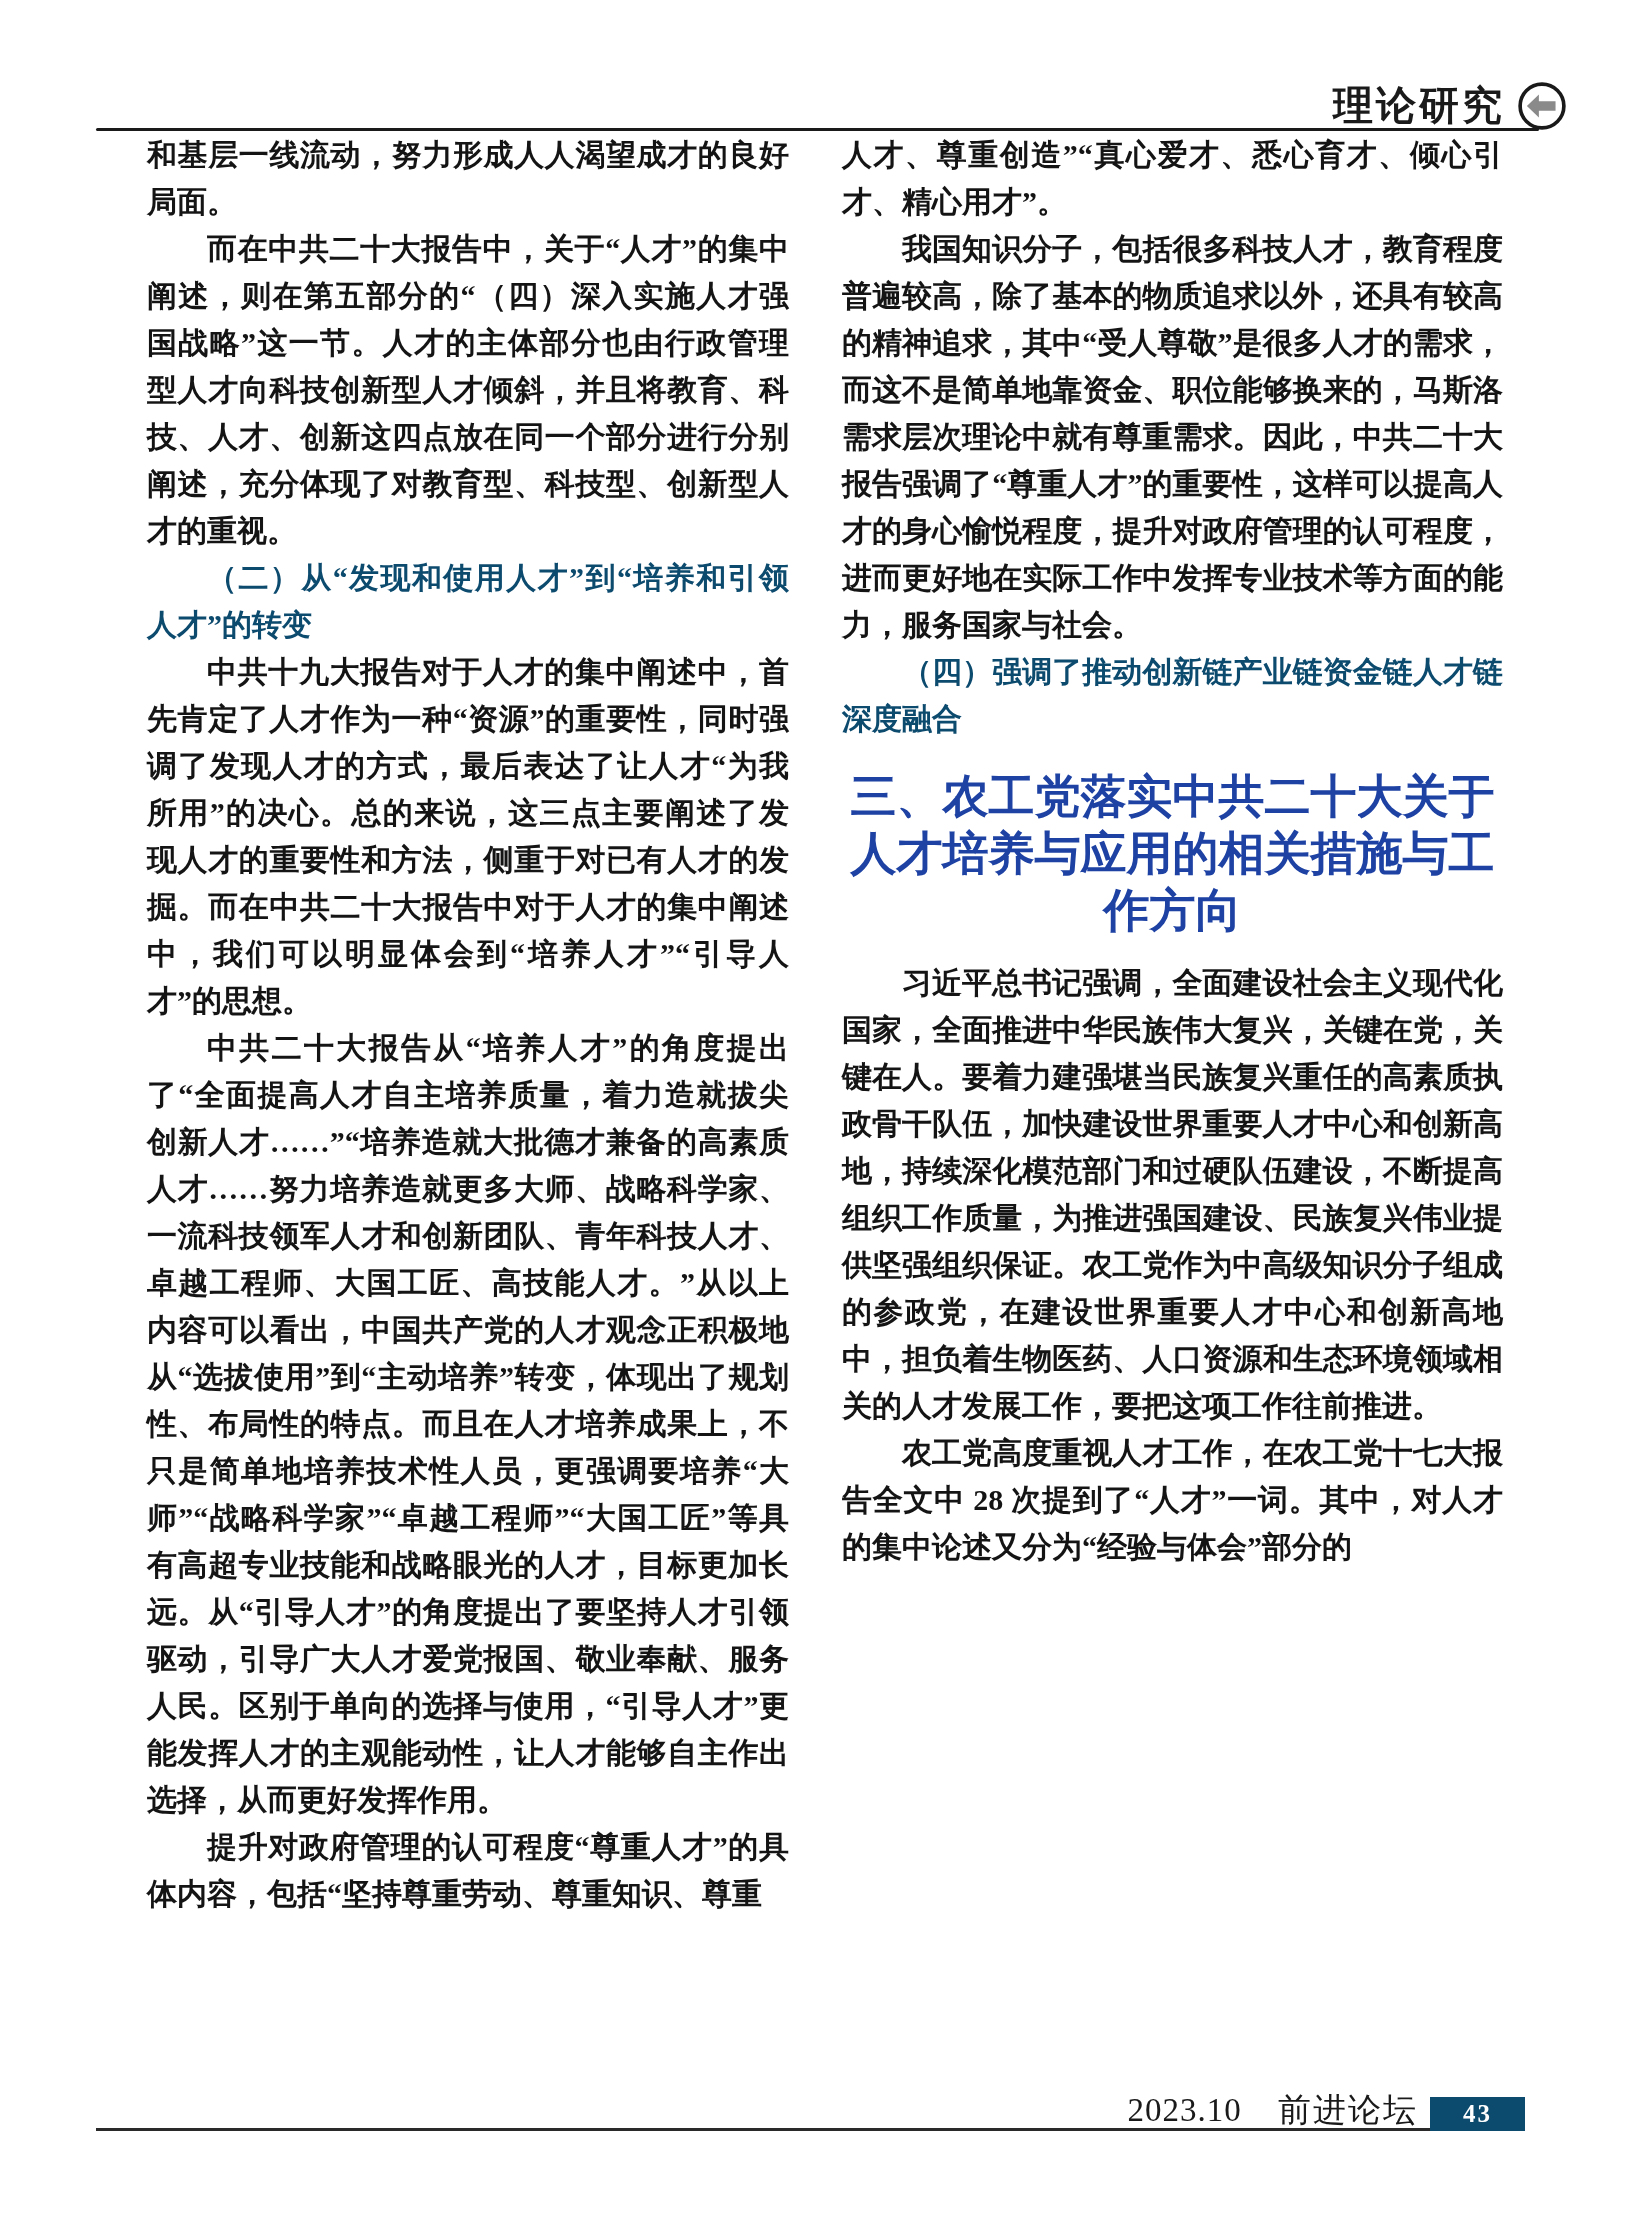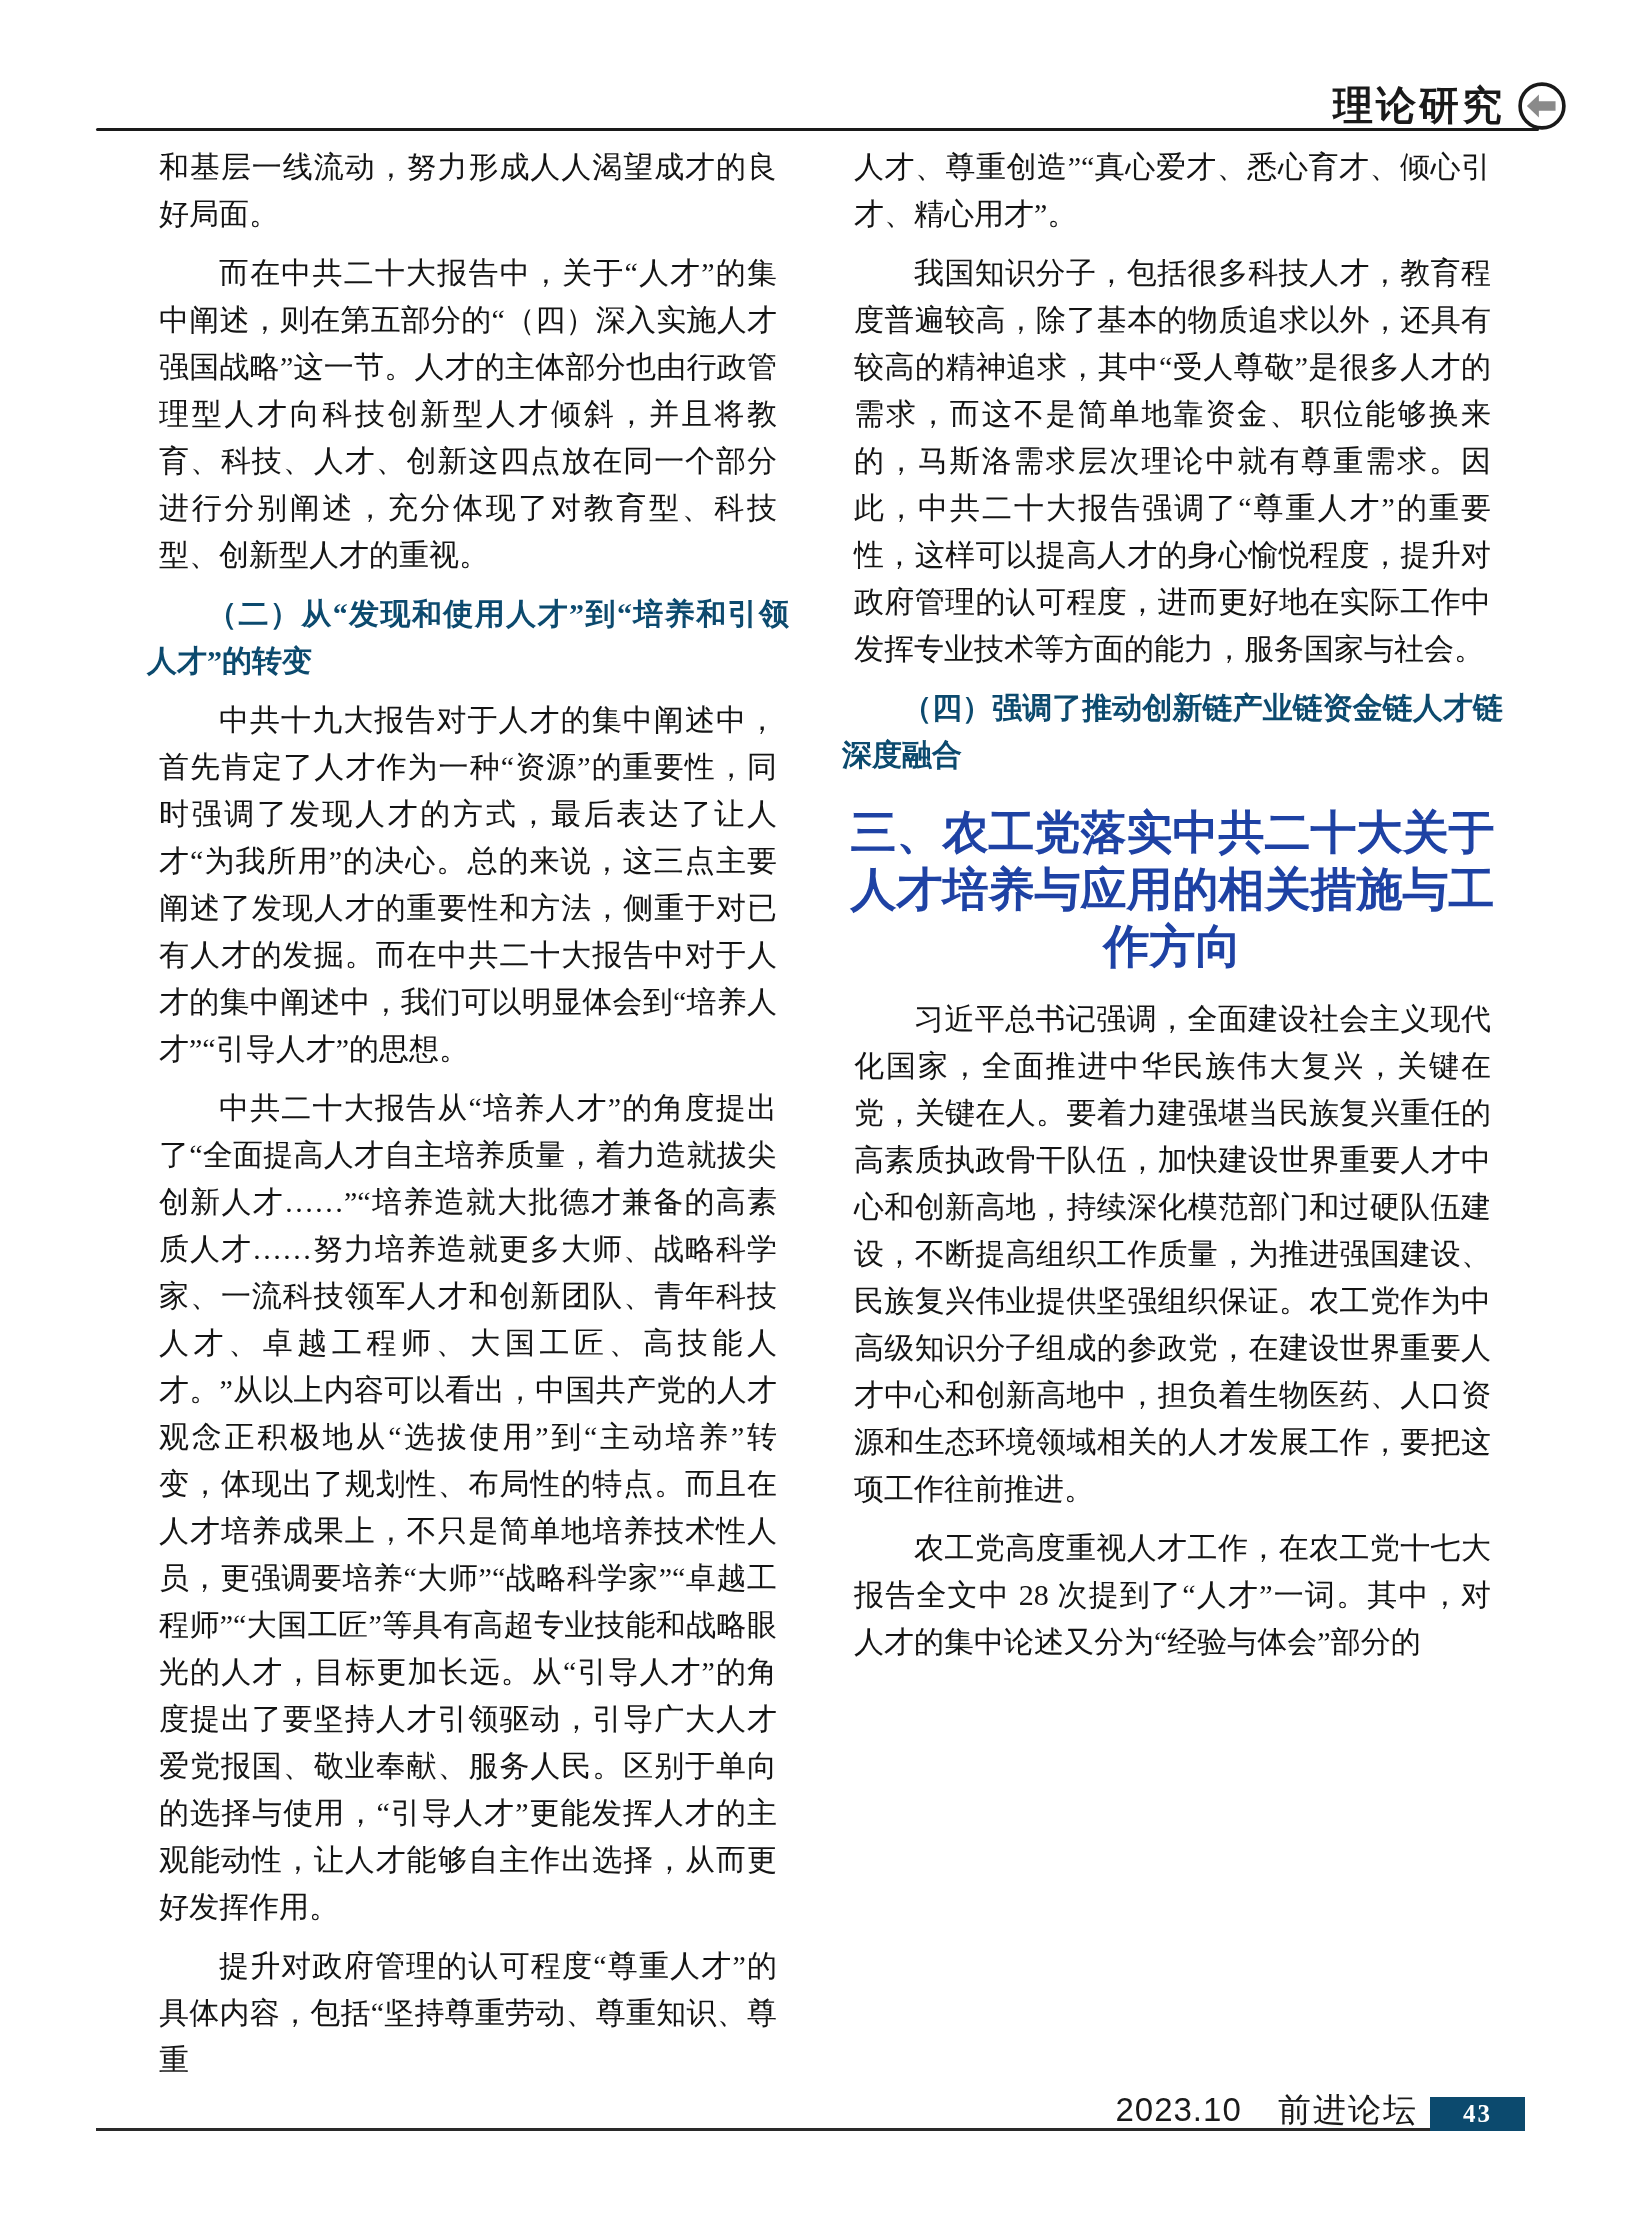--- a/index.html
+++ b/index.html
@@ -28,39 +28,39 @@
     background:#1a1a1a;border-radius:2px;
   }
   
   .col{
     position:absolute;top:131px;
     font-size:30px;line-height:47px;
     text-align:justify;text-justify:inter-character;
   }
   .col-left{left:147px;width:642px;}
   .col-right{left:842px;width:661px;}
-  .para{margin:12px;}
+  .para{margin:0;font-weight:bold;}
   .para.indent{text-indent:2em;}
   .subhead{
     margin:0;font-weight:bold;text-indent:2em;color:#0c4a6e;
   }
   .main-heading{
     margin:26px 0 20px 0;
     font-family:"Liberation Sans","DejaVu Sans",sans-serif;
     font-weight:bold;font-size:46px;line-height:57px;
     text-align:center;text-indent:0;
     color:#1e42a4;
   }
   
   .footer-text{
     position:absolute;top:2091px;left:1075px;width:343px;
     text-align:right;white-space:nowrap;
     font-size:33px;line-height:38px;color:#1a1a1a;
   }
-  .footer-issue{font-family:Liberation Sans, sans-serif;letter-spacing:1px;text-align:center;}
+  .footer-issue{font-family:Liberation Serif, serif;letter-spacing:1px;text-align:center;}
   .footer-journal{font-family:"Liberation Serif","DejaVu Serif",serif;margin-left:28px;letter-spacing:2px;}
   .footer-rule{
     position:absolute;left:96px;top:2128px;width:1334px;height:3px;
     background:#2a2a2a;
   }
   .footer-badge{
     position:absolute;left:1430px;top:2097px;width:95px;height:34px;
     background:#0c4a6e;color:#ffffff;
     font-family:"Liberation Serif","DejaVu Serif",serif;
     font-weight:bold;font-size:25px;line-height:34px;

